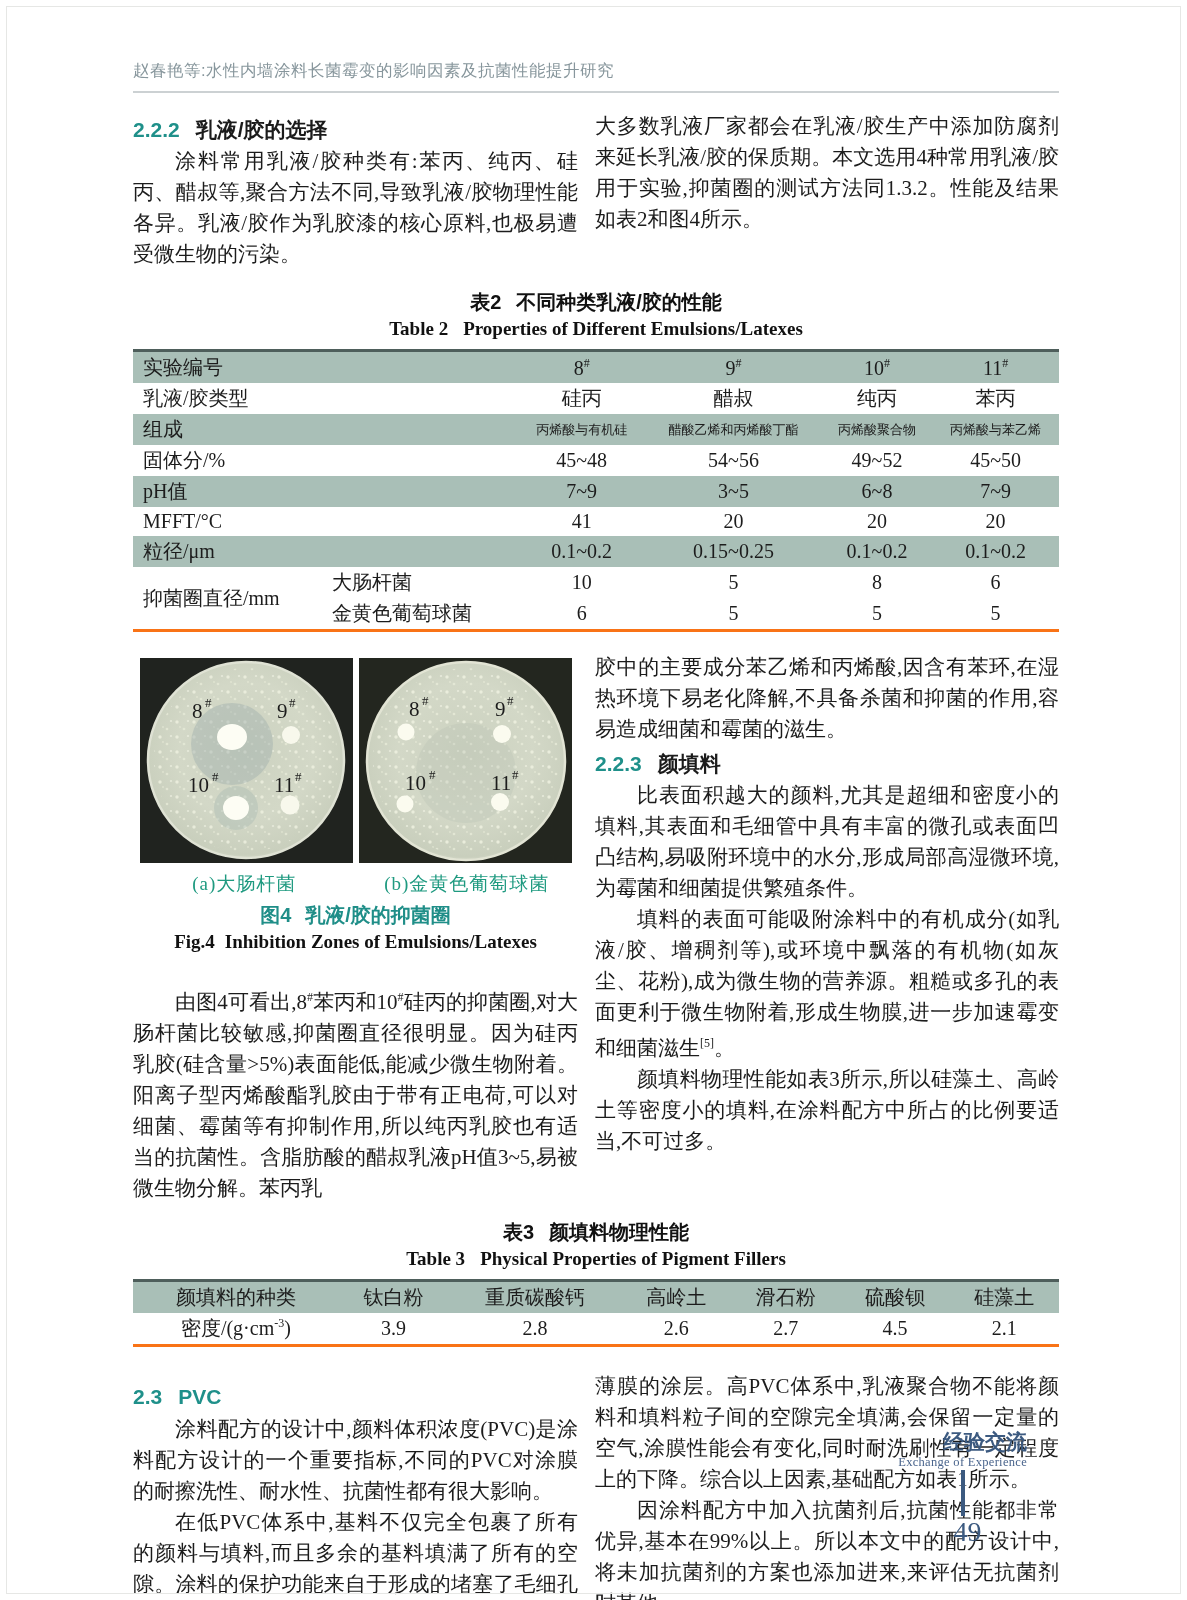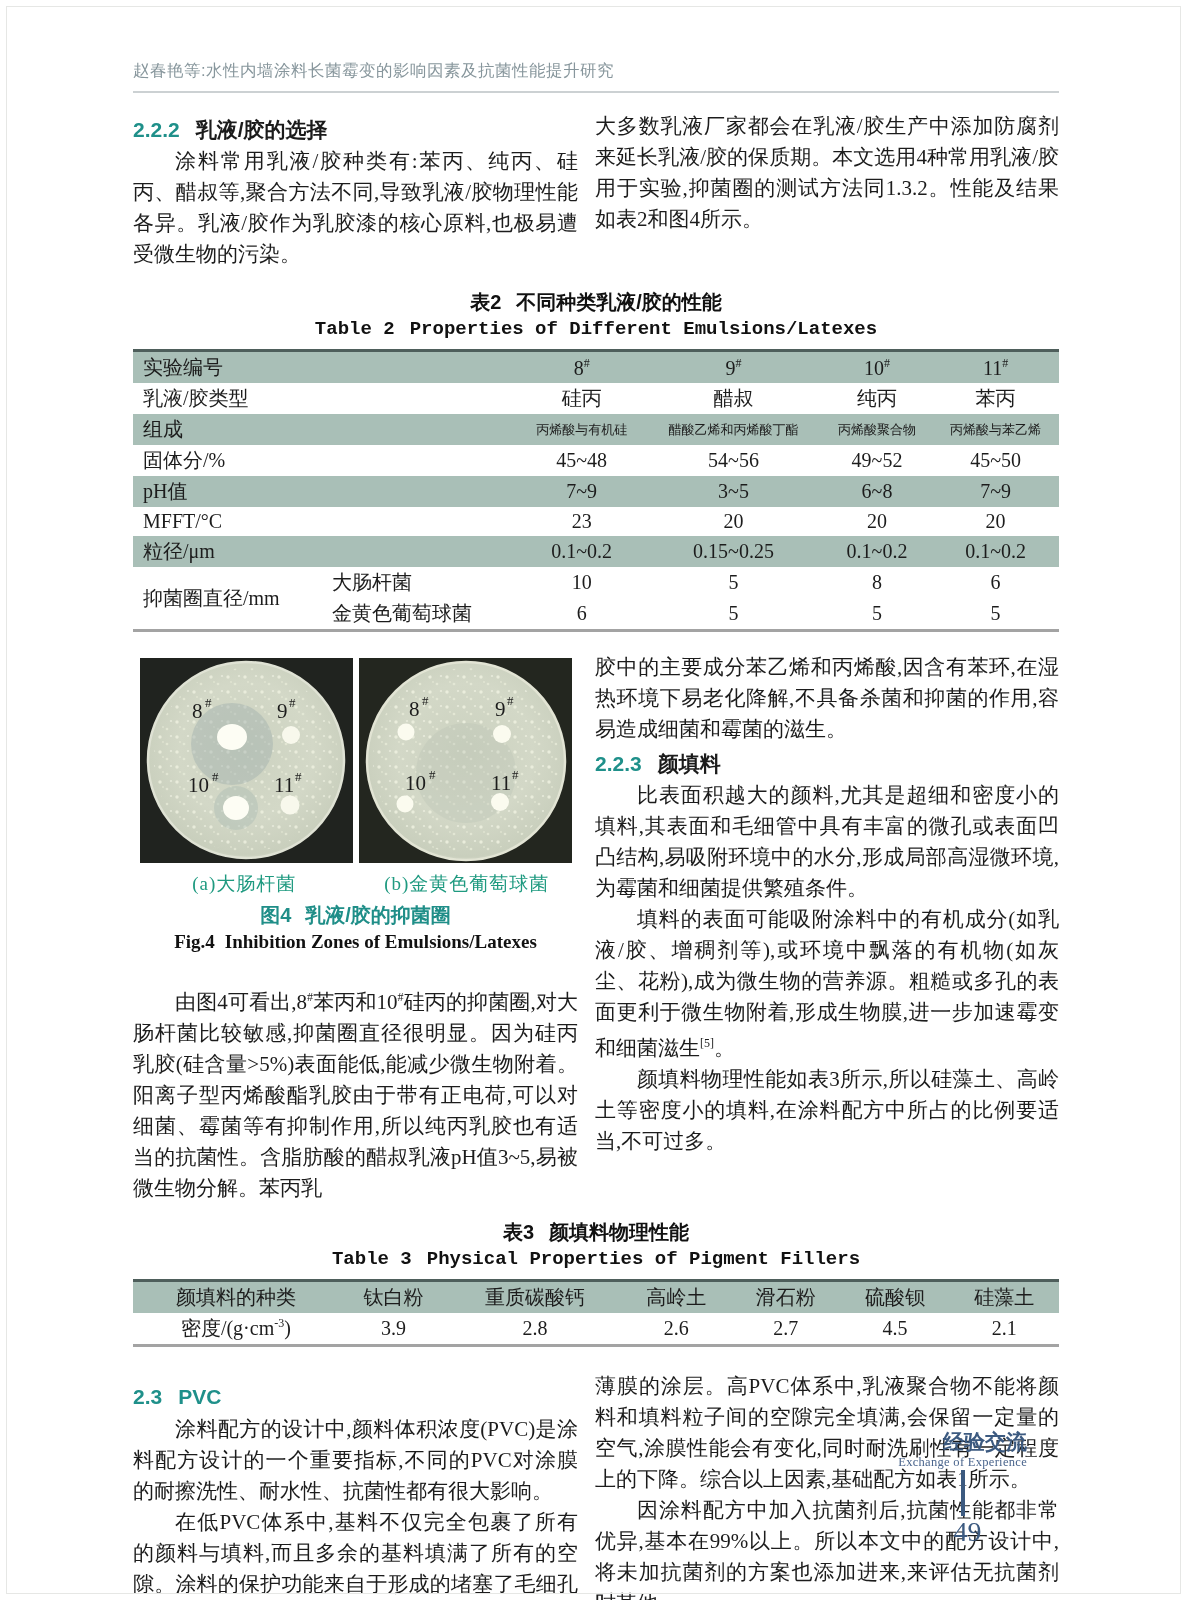--- a/index.html
+++ b/index.html
@@ -32,29 +32,29 @@
   }
   h3.sec .num { color:#1f908a; margin-right:16px; font-weight:600; }
   h3.sec .teal { color:#1f908a; }
 
   
   .tcap-cn {
     text-align:center; font-family:"Liberation Sans","DejaVu Sans",sans-serif;
     font-weight:700; font-size:20px; color:#111; line-height:25px;
   }
   .tcap-en {
-    text-align:center; font-family:Liberation Mono, monospace;
+    text-align:center; font-family:Liberation Serif, serif;
     font-weight:700; font-size:19px; color:#111; line-height:24px; margin-top:2px;
   }
   .tcap-gap { margin-left:15px; }
 
   
   table.tbl {
     width:100%; border-collapse:collapse; margin-top:8px;
-    border-top:3px solid #4e5e5b; border-bottom:3px solid #a3a3a3;
+    border-top:3px solid #4e5e5b; border-bottom:3px solid #f97316;
     font-size:20px;
   }
   table.tbl td { text-align:center; padding:2px 4px; height:29px; white-space:nowrap; }
   table.tbl td.lbl { text-align:left; padding-left:10px; }
   table.tbl td.lbl2 { text-align:left; padding-left:6px; }
   tr.shade { background:#a9bfb7; }
   td sup { font-size:12px; }
   table.tbl td.smaller { font-size:13px; }
 
   
@@ -159,21 +159,21 @@
         </tr>
         <tr class="shade">
           <td class="lbl" colspan="2">pH值</td>
           <td>7~9</td>
           <td>3~5</td>
           <td>6~8</td>
           <td>7~9</td>
         </tr>
         <tr>
           <td class="lbl" colspan="2">MFFT/°C</td>
-          <td>23</td>
+          <td>41</td>
           <td>20</td>
           <td>20</td>
           <td>20</td>
         </tr>
         <tr class="shade">
           <td class="lbl" colspan="2">粒径/μm</td>
           <td>0.1~0.2</td>
           <td>0.15~0.25</td>
           <td>0.1~0.2</td>
           <td>0.1~0.2</td>

